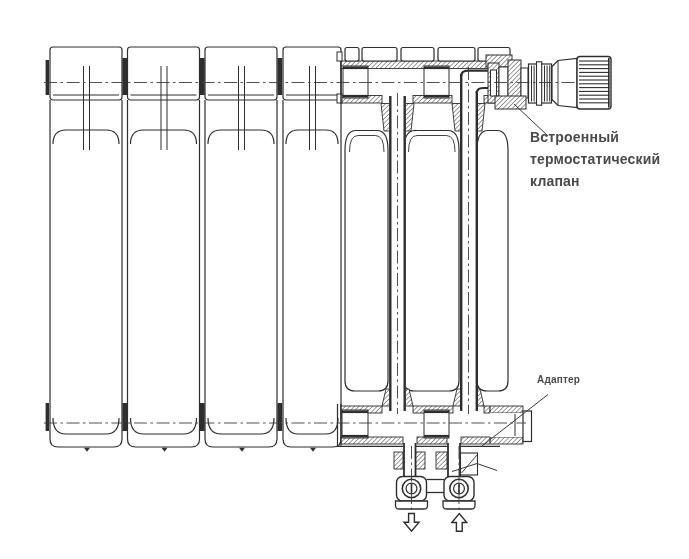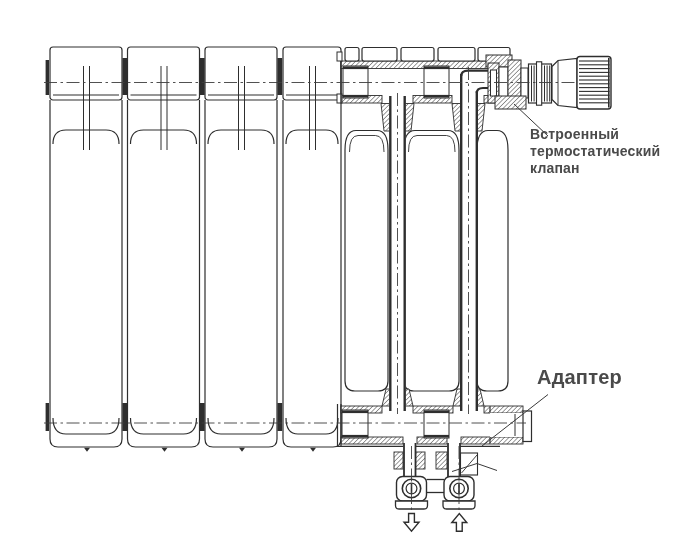--- a/index.html
+++ b/index.html
@@ -1,22 +1,22 @@
 <!DOCTYPE html>
 <html><head>
 <meta charset="utf-8">
 <style>
   html,body{margin:0;padding:0;background:#fff;}
   .stage{position:relative;width:689px;height:559px;background:#ffffff;overflow:hidden;
          font-family:"Liberation Sans",sans-serif;}
   .stage svg{position:absolute;left:0;top:0;}
   .label{position:absolute;font-weight:bold;color:#4a4a4a;white-space:pre-line;
-         font-size:14px;line-height:17px;letter-spacing:0.2px;}
+         font-size:14px;line-height:22px;letter-spacing:0.2px;}
   #valve-label{left:530px;top:126px;}
-  #adapter-label{left:537px;top:369px;font-size:20px;}
+  #adapter-label{left:537px;top:369px;font-size:10px;}
   #bottom-label{left:496px;top:450px;line-height:17px;}
 </style>
 </head>
 <body>
 
 <div class="stage">
 
 <svg width="689" height="559" viewBox="0 0 689 559">
   <defs>
     <pattern id="h" width="3.2" height="3.2" patternUnits="userSpaceOnUse" patternTransform="rotate(45)">

